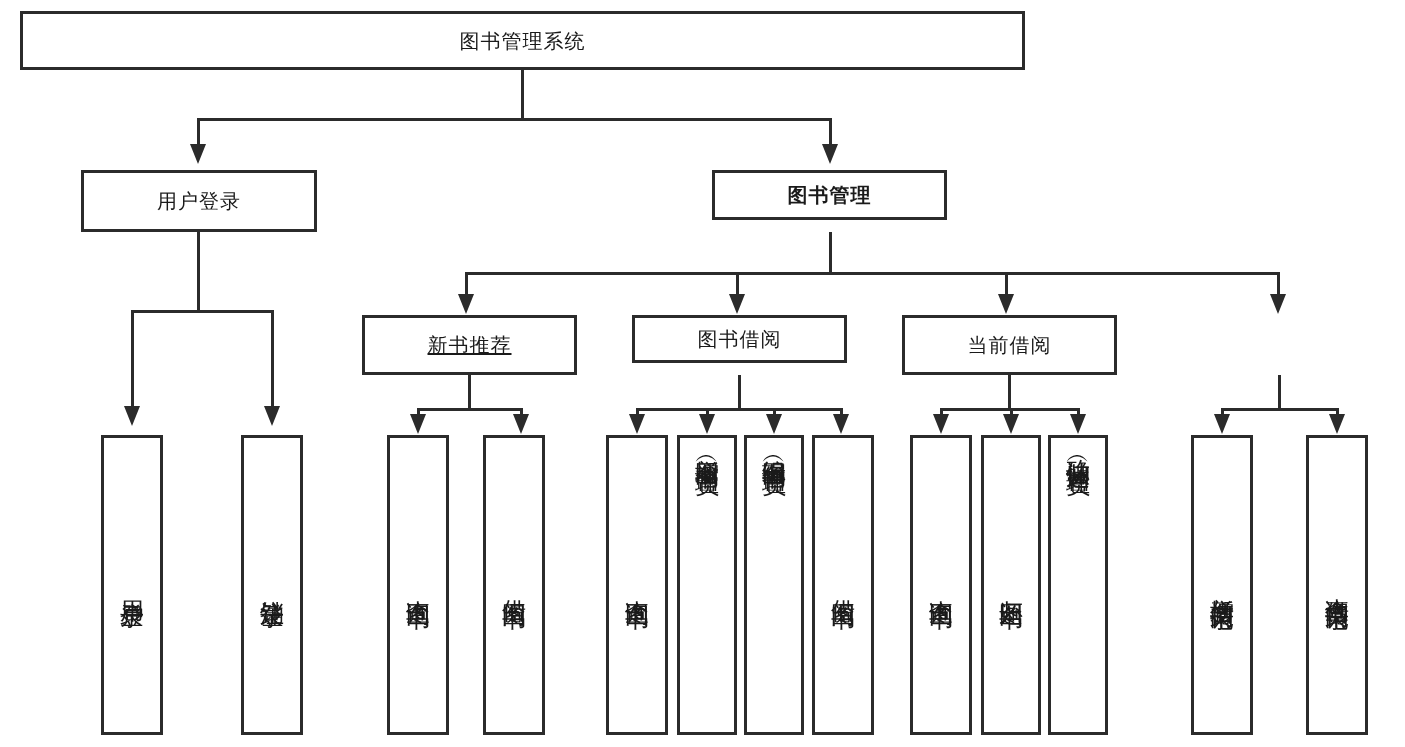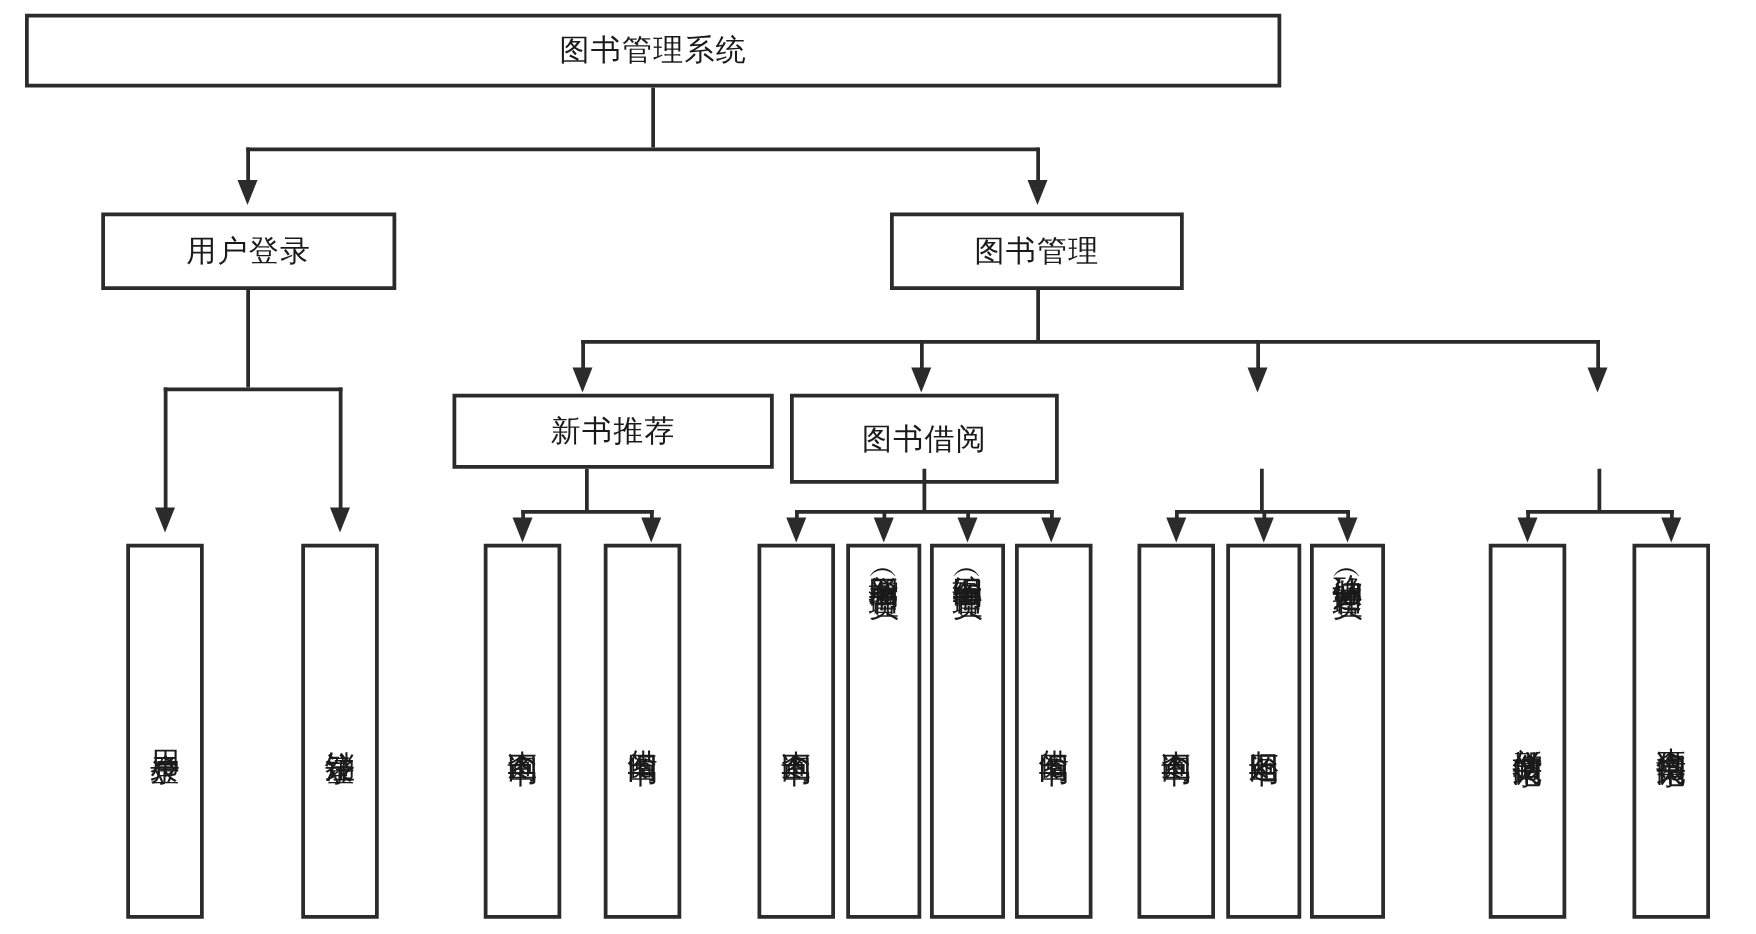--- a/index.html
+++ b/index.html
@@ -21,21 +21,21 @@
     position: absolute;
     box-sizing: border-box;
     border: 3px solid #2b2b2b;
     background: #ffffff;
     display: flex;
     align-items: center;
     justify-content: center;
     color: #1a1a1a;
   }
   .node.horizontal {
-    font-size: 24px;
+    font-size: 20px;
     line-height: 1.2;
     letter-spacing: 1px;
   }
   .node.vertical {
     writing-mode: vertical-rl;
     text-orientation: upright;
     font-size: 24px;
     line-height: 1.25;
     letter-spacing: 2px;
     align-items: center;
@@ -89,21 +89,21 @@
 
   <div class="edge v" style="left:197px; top:118px; height:28px;"></div>
   <div class="arrow" style="left:190px; top:144px;"></div>
   <div class="edge v" style="left:829px; top:118px; height:28px;"></div>
   <div class="arrow" style="left:822px; top:144px;"></div>
 
   <div class="node horizontal" style="left:81px; top:170px; width:236px; height:62px;">
     <span class="lbl">用户登录</span>
   </div>
 
-  <div class="node horizontal" style="left:712px; top:170px; width:235px; height:62px;">
+  <div class="node horizontal" style="left:712px; top:170px; width:235px; height:50px;font-weight:bold;">
     <span class="lbl">图书管理</span>
   </div>
 
   <div class="edge v" style="left:197px; top:232px; height:78px;"></div>
   <div class="edge h" style="left:131px; top:310px; width:143px;"></div>
   <div class="edge v" style="left:131px; top:310px; height:98px;"></div>
   <div class="arrow" style="left:124px; top:406px;"></div>
   <div class="edge v" style="left:271px; top:310px; height:98px;"></div>
   <div class="arrow" style="left:264px; top:406px;"></div>
 
@@ -111,25 +111,28 @@
   <div class="edge h" style="left:465px; top:272px; width:815px;"></div>
   <div class="edge v" style="left:465px; top:272px; height:24px;"></div>
   <div class="arrow" style="left:458px; top:294px;"></div>
   <div class="edge v" style="left:736px; top:272px; height:24px;"></div>
   <div class="arrow" style="left:729px; top:294px;"></div>
   <div class="edge v" style="left:1005px; top:272px; height:24px;"></div>
   <div class="arrow" style="left:998px; top:294px;"></div>
   <div class="edge v" style="left:1277px; top:272px; height:24px;"></div>
   <div class="arrow" style="left:1270px; top:294px;"></div>
 
-  <div class="node horizontal" style="left:362px; top:315px; width:257px; height:60px;">
+  <div class="node horizontal" style="left:362px; top:315px; width:215px; height:60px;text-decoration:underline;">
     <span class="lbl">新书推荐</span>
   </div>
-  <div class="node horizontal" style="left:632px; top:315px; width:215px; height:72px;">
+  <div class="node horizontal" style="left:632px; top:315px; width:215px; height:48px;">
     <span class="lbl">图书借阅</span>
+  </div>
+  <div class="node horizontal" style="left:902px; top:315px; width:215px; height:60px;">
+    <span class="lbl">当前借阅</span>
   </div>
 
   <div class="edge v" style="left:468px; top:375px; height:33px;"></div>
   <div class="edge h" style="left:417px; top:408px; width:106px;"></div>
   <div class="edge v" style="left:417px; top:408px; height:10px;"></div>
   <div class="arrow" style="left:410px; top:414px;"></div>
   <div class="edge v" style="left:520px; top:408px; height:10px;"></div>
   <div class="arrow" style="left:513px; top:414px;"></div>
 
   <div class="edge v" style="left:738px; top:375px; height:33px;"></div>

